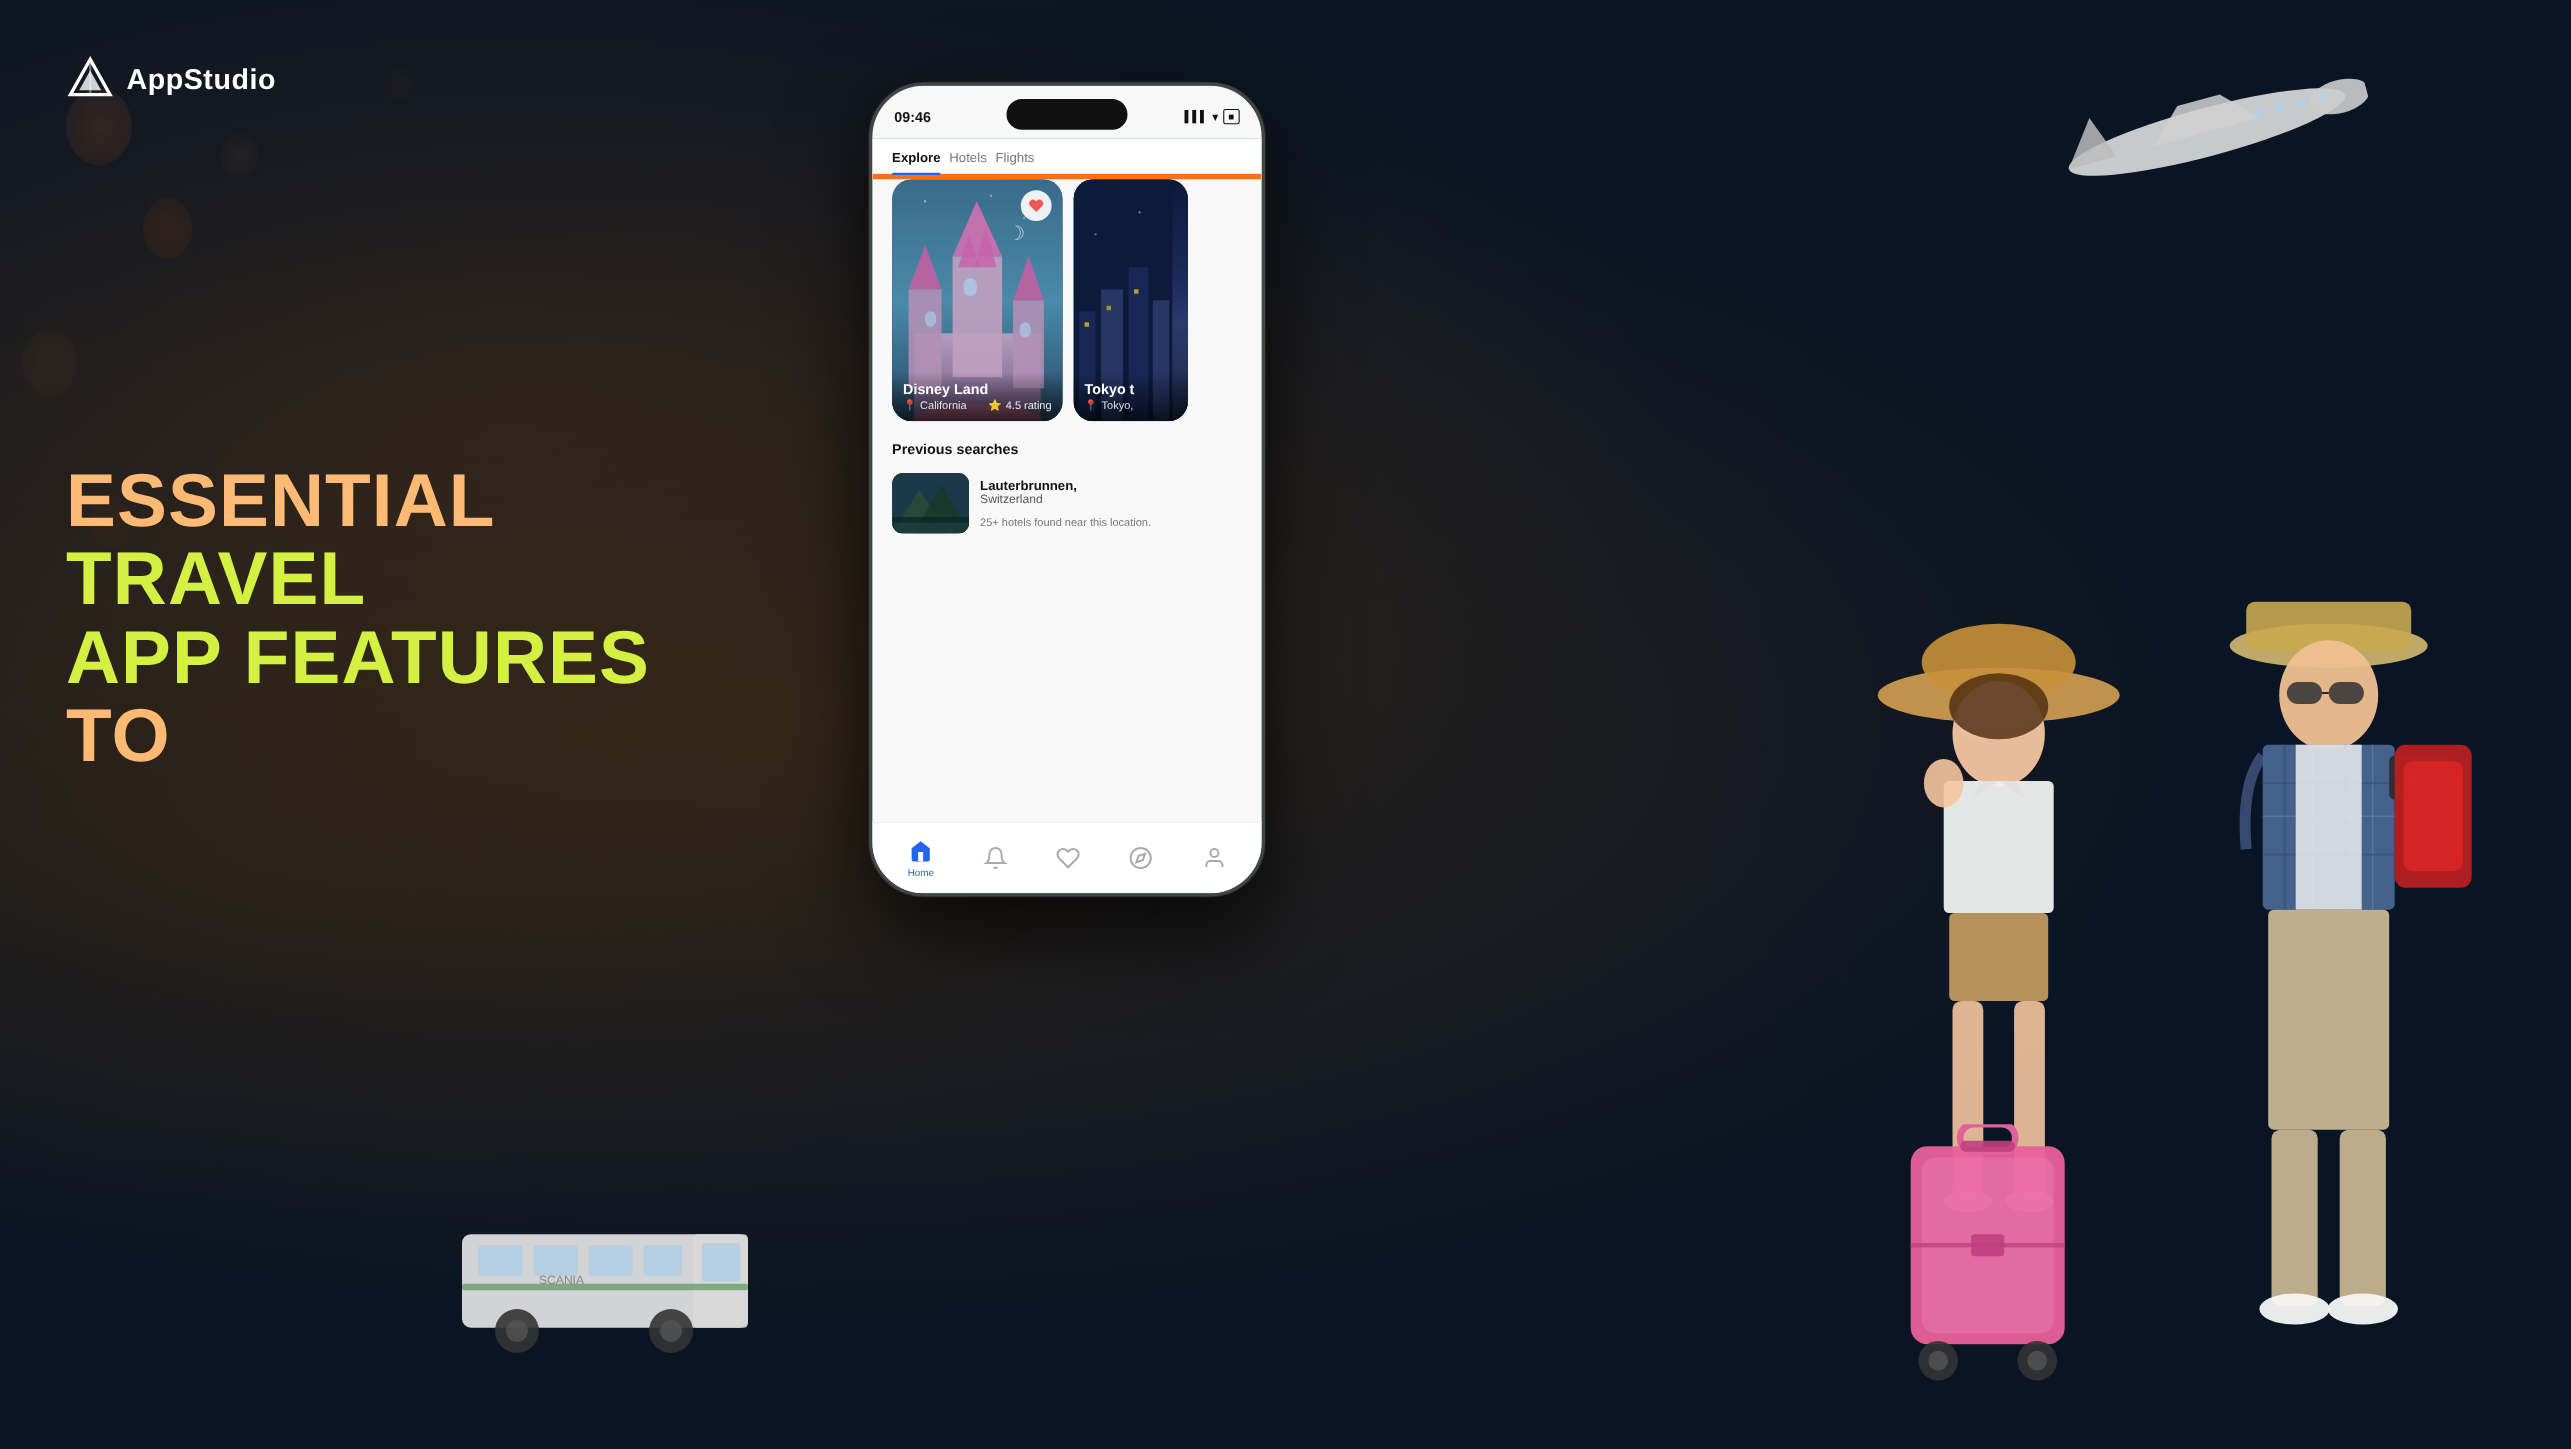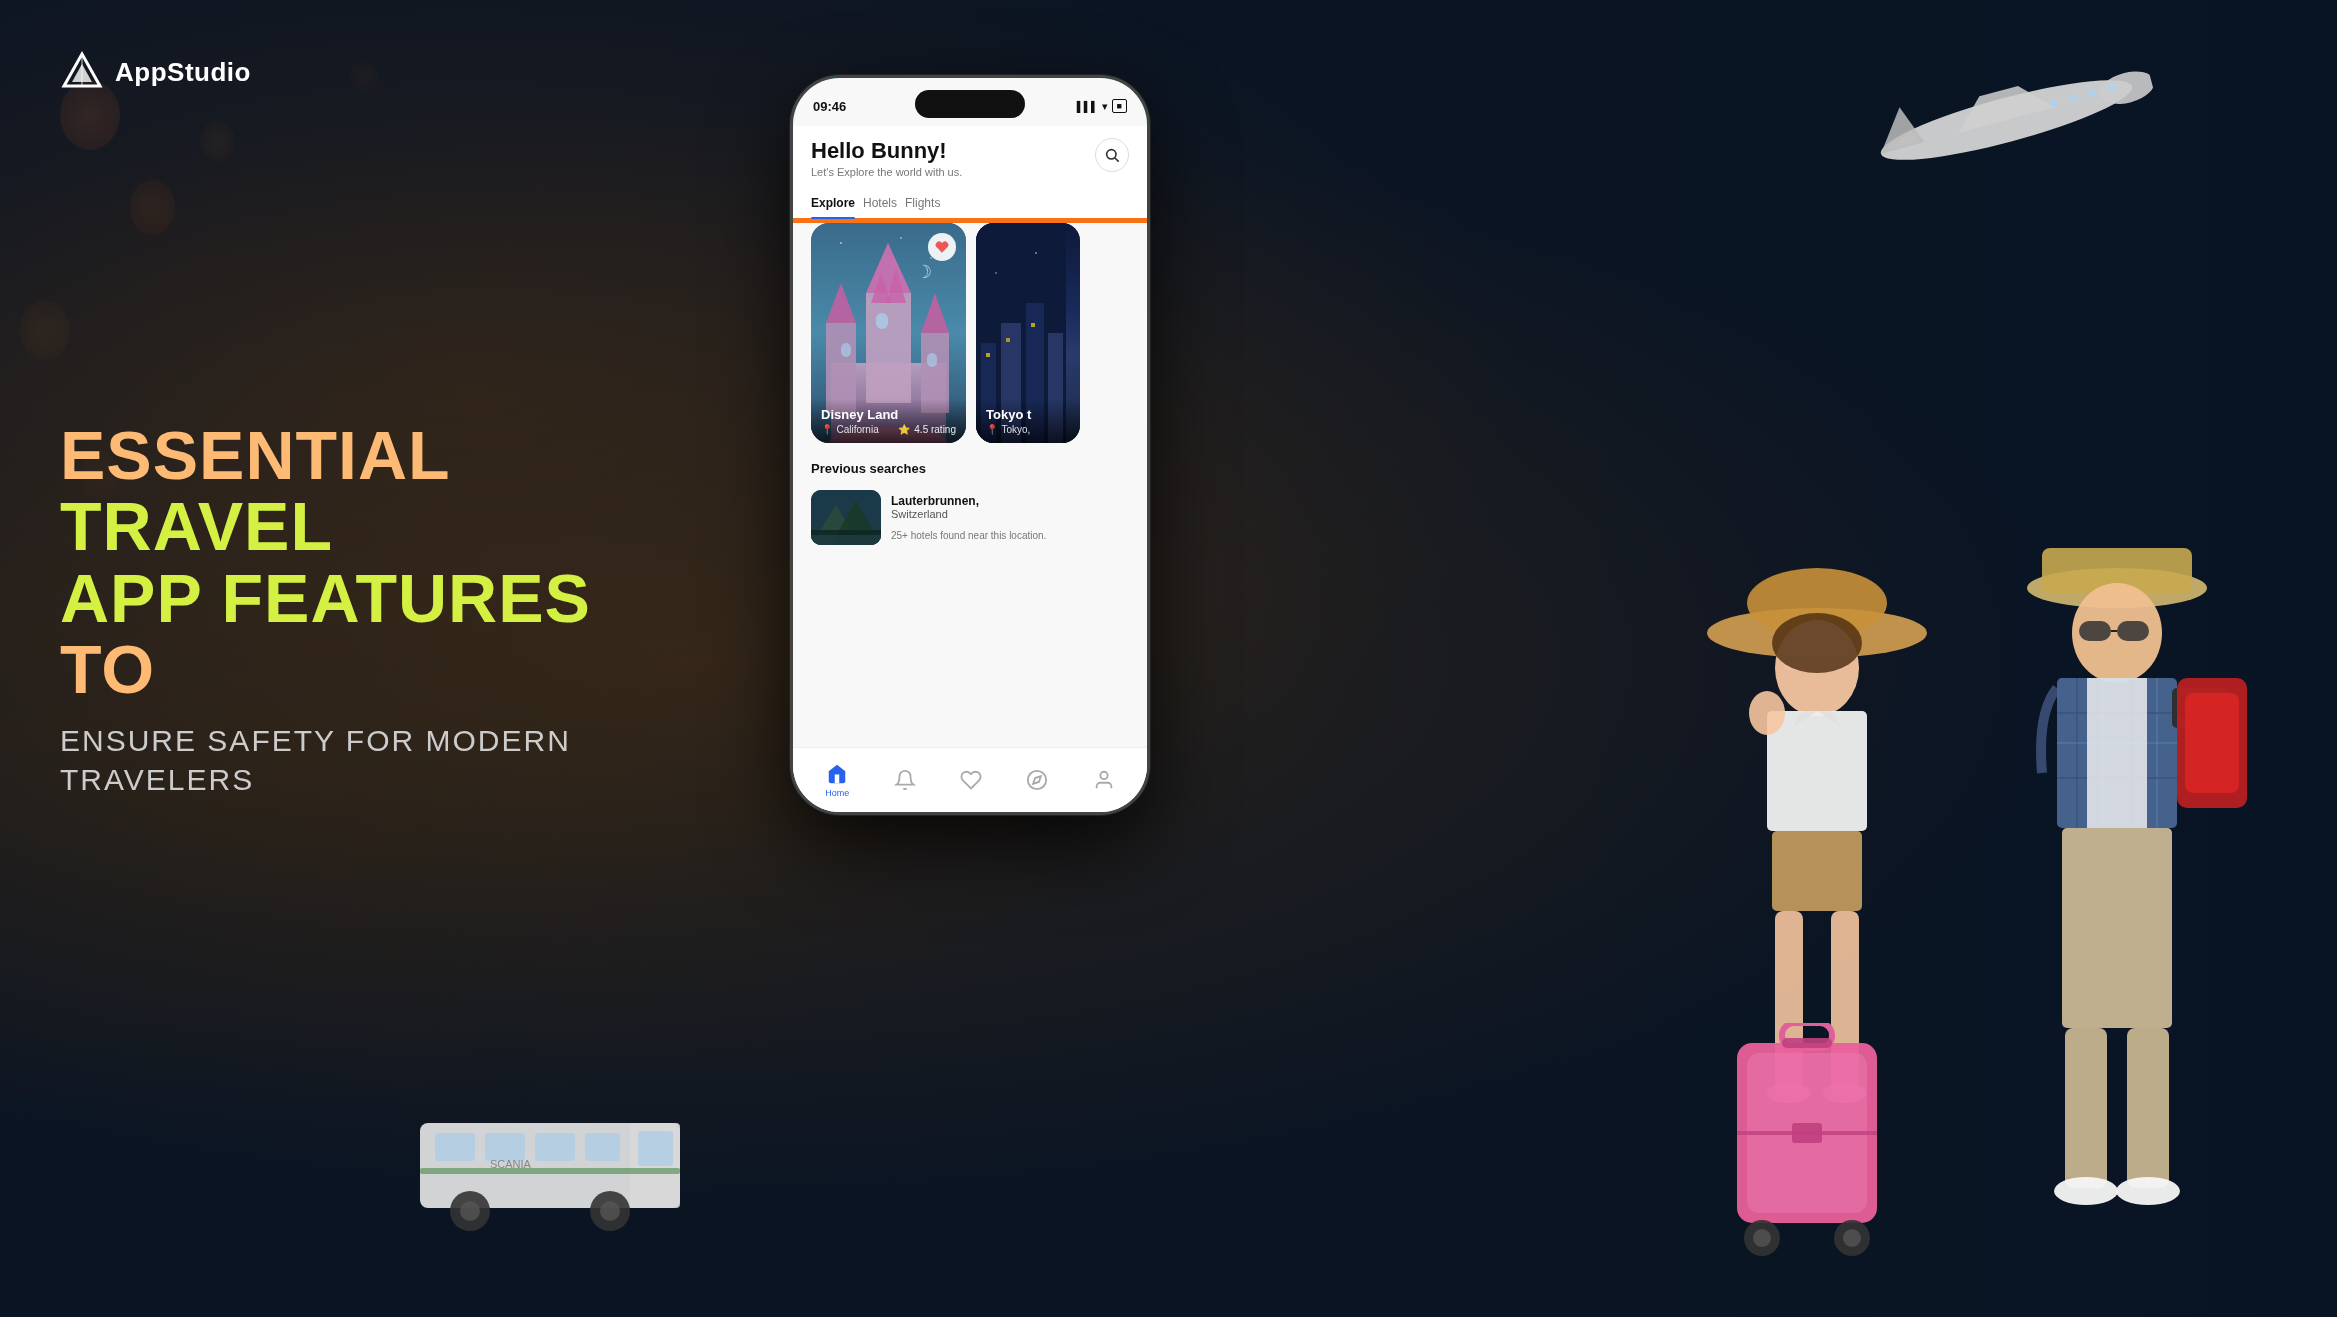--- a/index.html
+++ b/index.html
@@ -475,23 +475,20 @@
 
 <div class="hero-text">
   <div style="line-height:1.05;">
     <span class="hero-title-white">ESSENTIAL</span>
     <span class="hero-title-yellow">TRAVEL</span>
   </div>
   <div style="line-height:1.05;">
     <span class="hero-title-yellow">APP FEATURES</span>
     <span class="hero-title-white"> TO</span>
   </div>
-  <div class="hero-subtitle">
-    ENSURE SAFETY FOR MODERN<br>TRAVELERS
-  </div>
 </div>
 
 <div class="airplane-deco">
   <svg width="300" height="120" viewBox="0 0 300 120">
 
     <ellipse cx="150" cy="60" rx="130" ry="22" fill="#ddd" opacity="0.9"></ellipse>
 
     <ellipse cx="275" cy="60" rx="28" ry="15" fill="#ccc" opacity="0.9"></ellipse>
 
     <polygon points="20,60 50,20 65,60" fill="#bbb" opacity="0.85"></polygon>
@@ -540,34 +537,20 @@
       <span class="status-time">09:46</span>
       <div class="status-icons">
         <span style="font-size:10px;">▌▌▌</span>
         <span>▾</span>
         <span style="border:1.5px solid #111;border-radius:2px;padding:1px 4px;font-size:9px;font-weight:bold;">■</span>
       </div>
     </div>
 
     <div class="app-content">
 
-      <div class="app-header">
-        <div class="header-row">
-          <div>
-            <div class="greeting">Hello Bunny!</div>
-            <div class="subgreeting">Let's Explore the world with us.</div>
-          </div>
-          <div class="search-btn">
-            <svg width="16" height="16" viewBox="0 0 24 24" fill="none" stroke="#333" stroke-width="2.5">
-              <circle cx="11" cy="11" r="7"></circle>
-              <line x1="16.5" y1="16.5" x2="22" y2="22"></line>
-            </svg>
-          </div>
-        </div>
-      </div>
 
       <div class="tabs">
         <div class="tab active">Explore</div>
         <div class="tab">Hotels</div>
         <div class="tab">Flights</div>
       </div>
 
 
       <div class="places-scroll">
 

